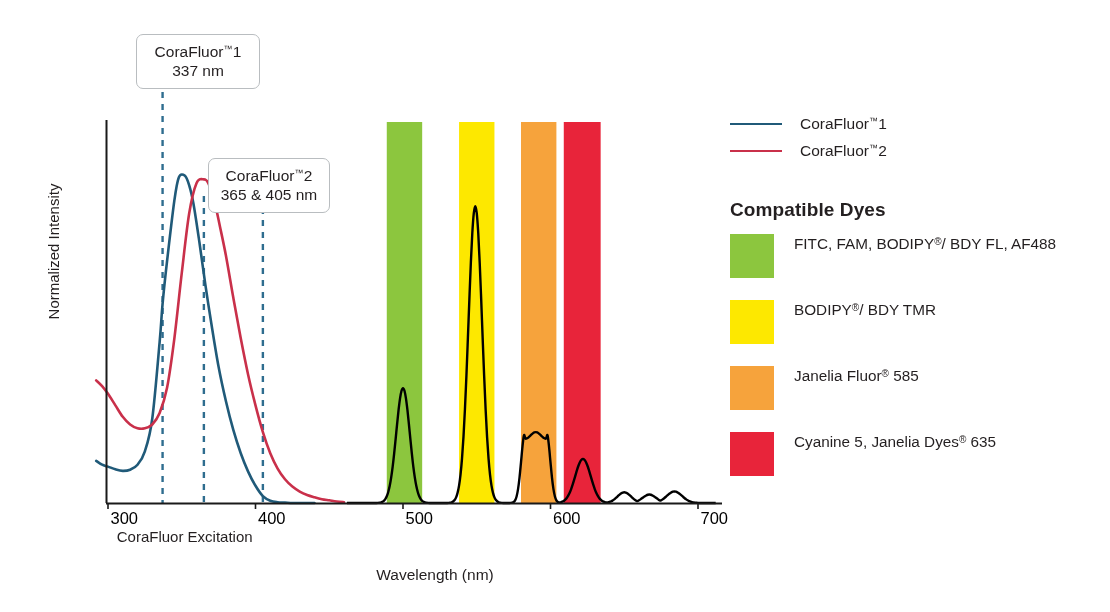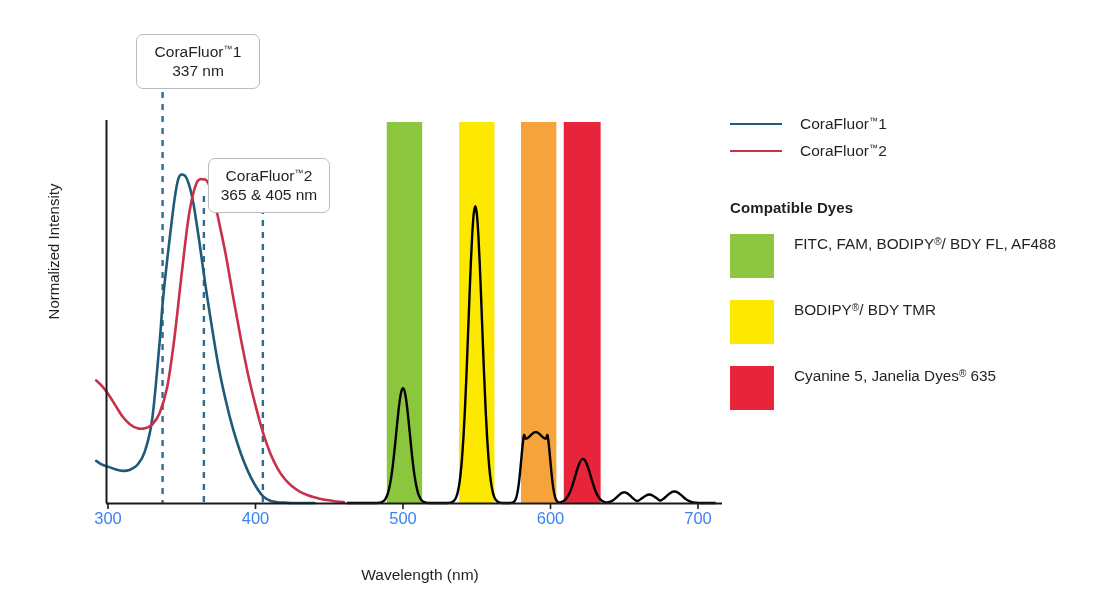--- a/index.html
+++ b/index.html
@@ -32,34 +32,34 @@
   .callout .ln2 { display: block; }
   .sup { font-size: 9px; vertical-align: 5px; letter-spacing: .3px; }
   .reg { font-size: 10px; vertical-align: 4px; }
 
   #callout-1 { left: 136px; top: 34px; width: 124px; }
   #callout-2 { left: 208px; top: 158px; width: 122px; }
 
   .axis-tick-label {
     position: absolute;
     font-size: 16.5px;
-    color: #3b82f6;
-    text-align: center;
+    color: #000000;
+    text-align: right;
     width: 60px;
   }
   .axis-sublabel {
     position: absolute;
     font-size: 15px;
     color: #231f20;
     text-align: center;
     white-space: nowrap;
   }
   #xaxis-title {
     position: absolute;
-    left: 0; top: 566px; width: 840px;
+    left: 15px; top: 566px; width: 840px;
     text-align: center;
     font-size: 15.5px;
     color: #231f20;
   }
   #yaxis-title {
     position: absolute;
     left: -27px; top: 243px;
     width: 160px;
     text-align: center;
     font-size: 15px;
@@ -80,21 +80,21 @@
     width: 52px; height: 0;
     border-top-width: 2.6px;
     border-top-style: solid;
     margin-right: 18px;
     flex: 0 0 52px;
   }
   .legend-label { font-size: 15.5px; color: #231f20; white-space: nowrap; }
 
   #dyes-heading {
     position: absolute; left: 730px; top: 199px;
-    font-size: 15px; font-weight: bold; color: #231f20;
+    font-size: 19px; font-weight: bold; color: #231f20;
     letter-spacing: .1px;
   }
   #dyes-list { position: absolute; left: 730px; top: 234px; width: 370px; }
   .dye-row {
     display: flex;
     align-items: flex-start;
     min-height: 50px;
     margin-bottom: 16px;
   }
   .dye-swatch {
@@ -151,20 +151,21 @@
     <span class="ln2">365 &amp; 405 nm</span>
   </div>
 
   <div id="tick-labels">
       <div class="axis-tick-label" style="left: 78px; top: 509px;">300</div>
       <div class="axis-tick-label" style="left: 225.5px; top: 509px;">400</div>
       <div class="axis-tick-label" style="left: 373px; top: 509px;">500</div>
       <div class="axis-tick-label" style="left: 520.5px; top: 509px;">600</div>
       <div class="axis-tick-label" style="left: 668px; top: 509px;">700</div>
     </div>
+  <div class="axis-sublabel" id="sub-exc" style="top: 528px; left: 94.7px; width: 180px;">CoraFluor Excitation</div>
   <div id="xaxis-title">Wavelength (nm)</div>
   <div id="yaxis-title">Normalized Intensity</div>
 
   <div id="legend">
       <div class="legend-row">
         <span class="legend-line" style="border-top-color: rgb(32, 90, 121); border-top-width: 2.4px;"></span>
         <span class="legend-label"><span>CoraFluor</span><span class="sup">™</span><span>1</span></span>
       </div>
       <div class="legend-row">
         <span class="legend-line" style="border-top-color: rgb(201, 48, 74); border-top-width: 2.4px;"></span>
@@ -179,20 +180,26 @@
           <div><span>FITC, FAM, BODIPY</span><span class="reg">®</span><span>/ BDY FL, AF488</span></div>
         </div>
       </div>
       <div class="dye-row">
         <div class="dye-swatch" style="background: rgb(253, 232, 0);"></div>
         <div class="dye-label">
           <div><span>BODIPY</span><span class="reg">®</span><span>/ BDY TMR</span></div>
         </div>
       </div>
       <div class="dye-row">
+        <div class="dye-swatch" style="background: rgb(246, 163, 60);"></div>
+        <div class="dye-label">
+          <div><span>Janelia Fluor</span><span class="reg">®</span><span> 585</span></div>
+        </div>
+      </div>
+      <div class="dye-row">
         <div class="dye-swatch" style="background: rgb(232, 36, 58);"></div>
         <div class="dye-label">
           <div><span>Cyanine 5, Janelia Dyes</span><span class="reg">®</span><span> 635</span></div>
         </div>
       </div>
     </div>
 
 </div>
 
 </body></html>

